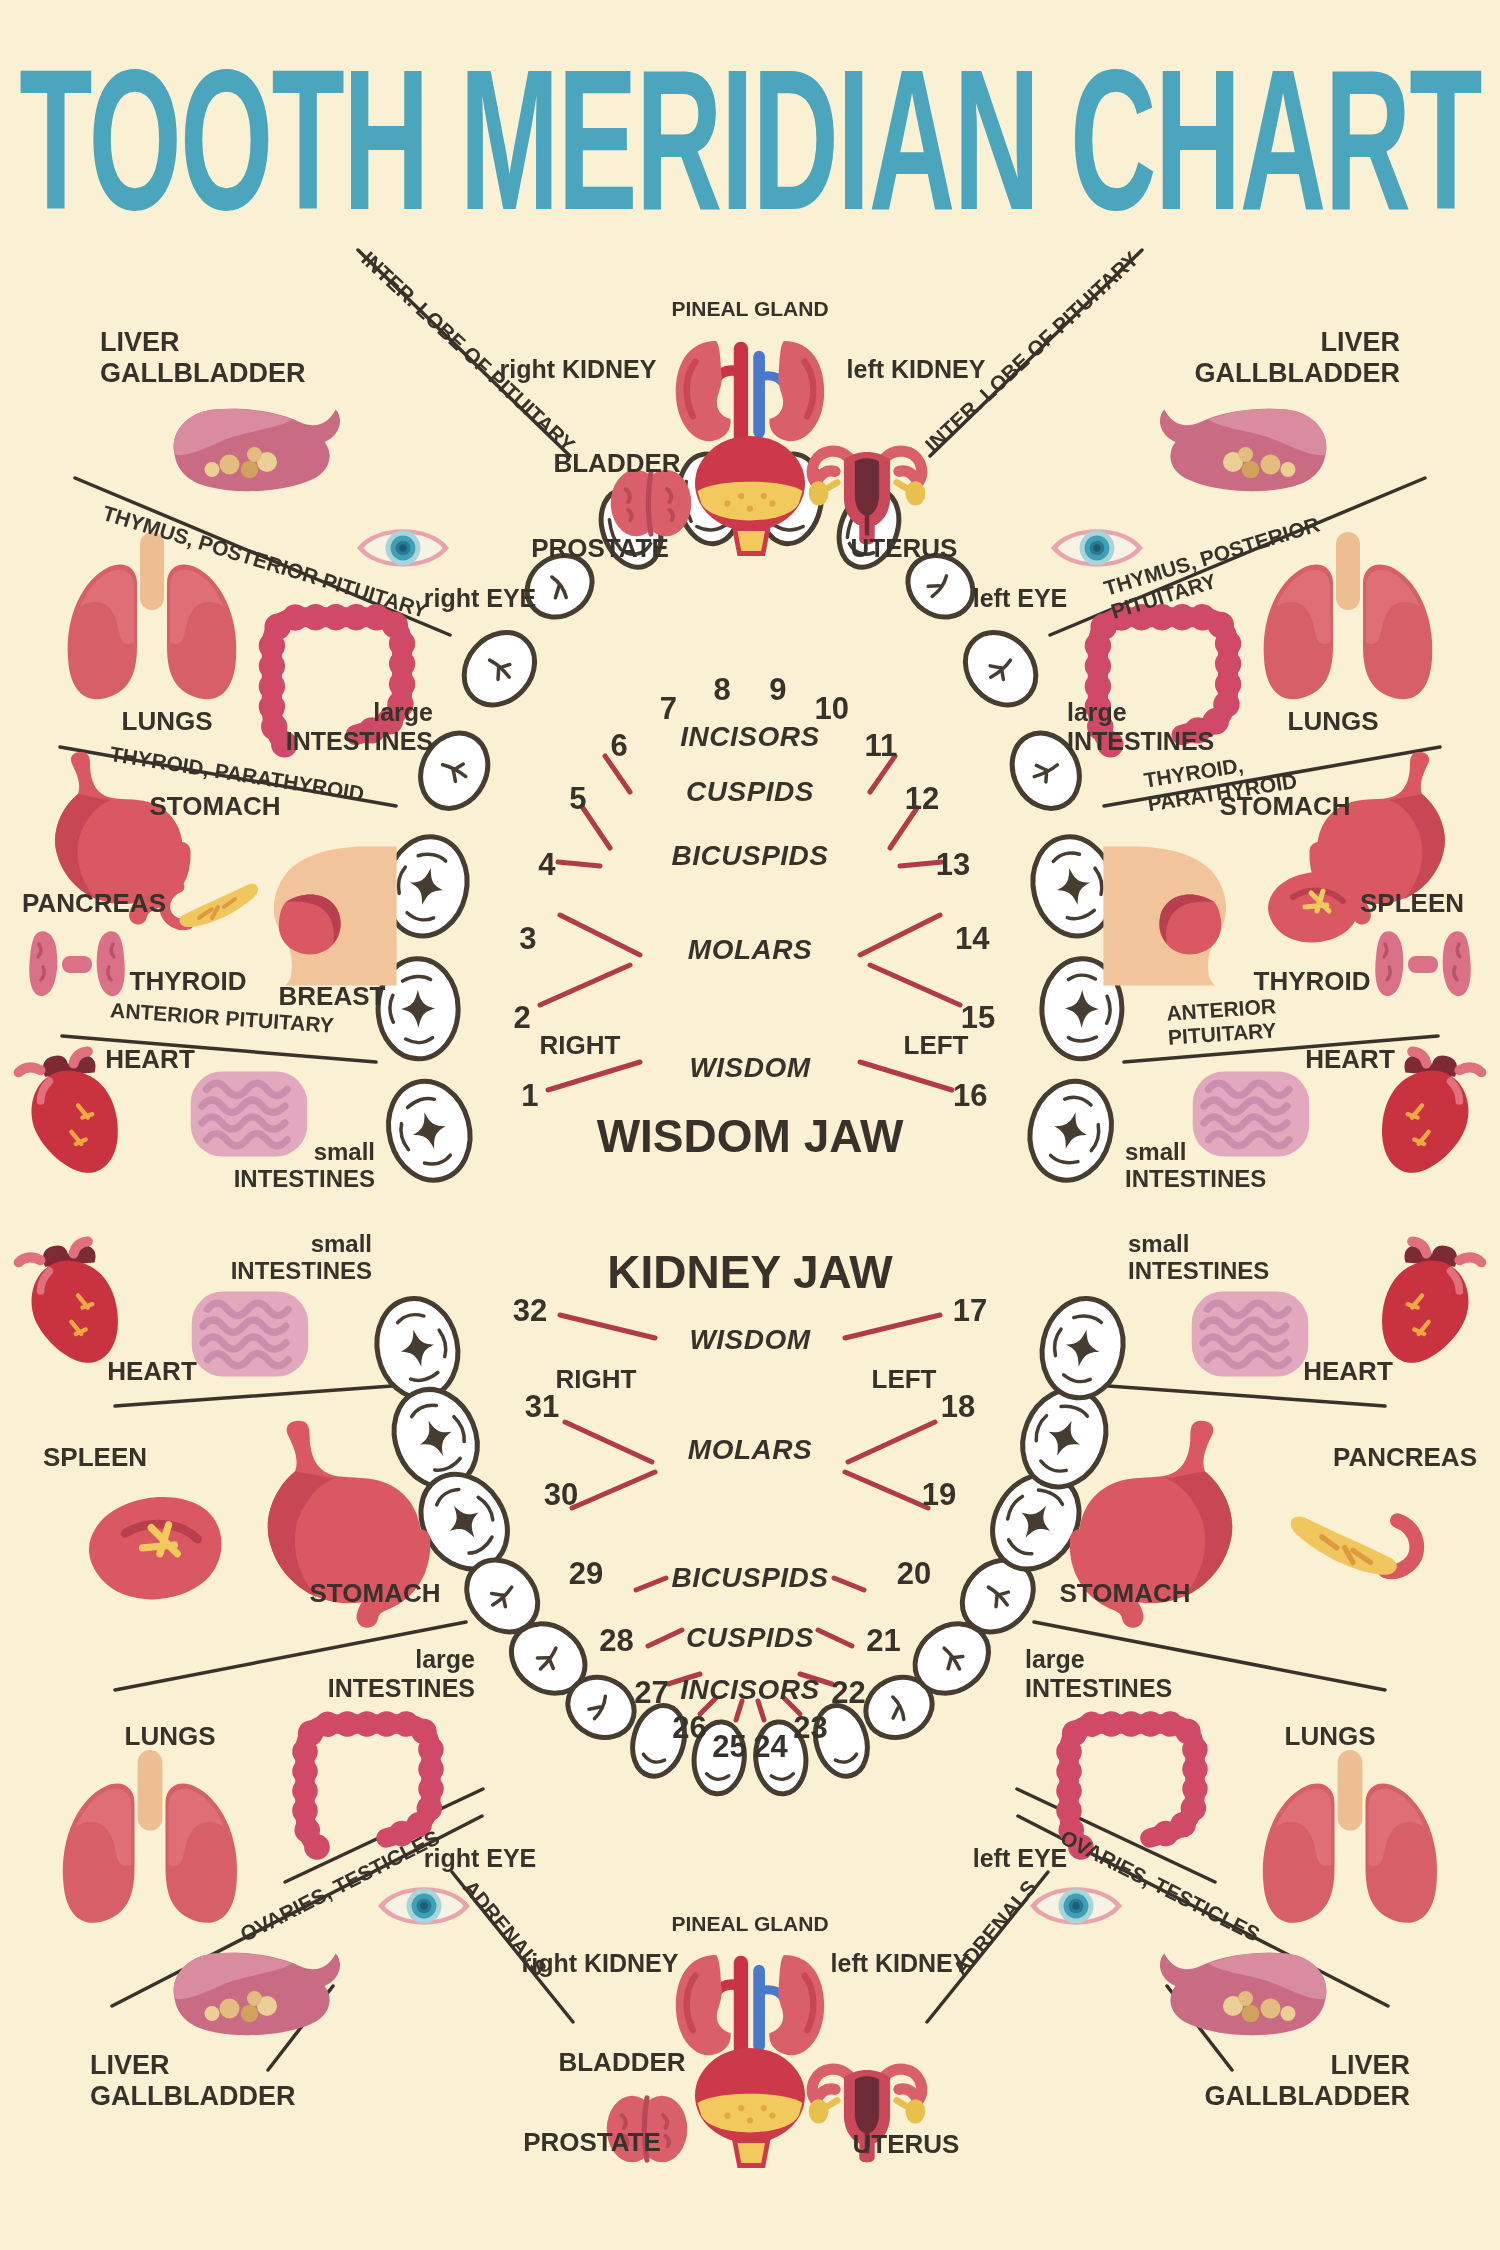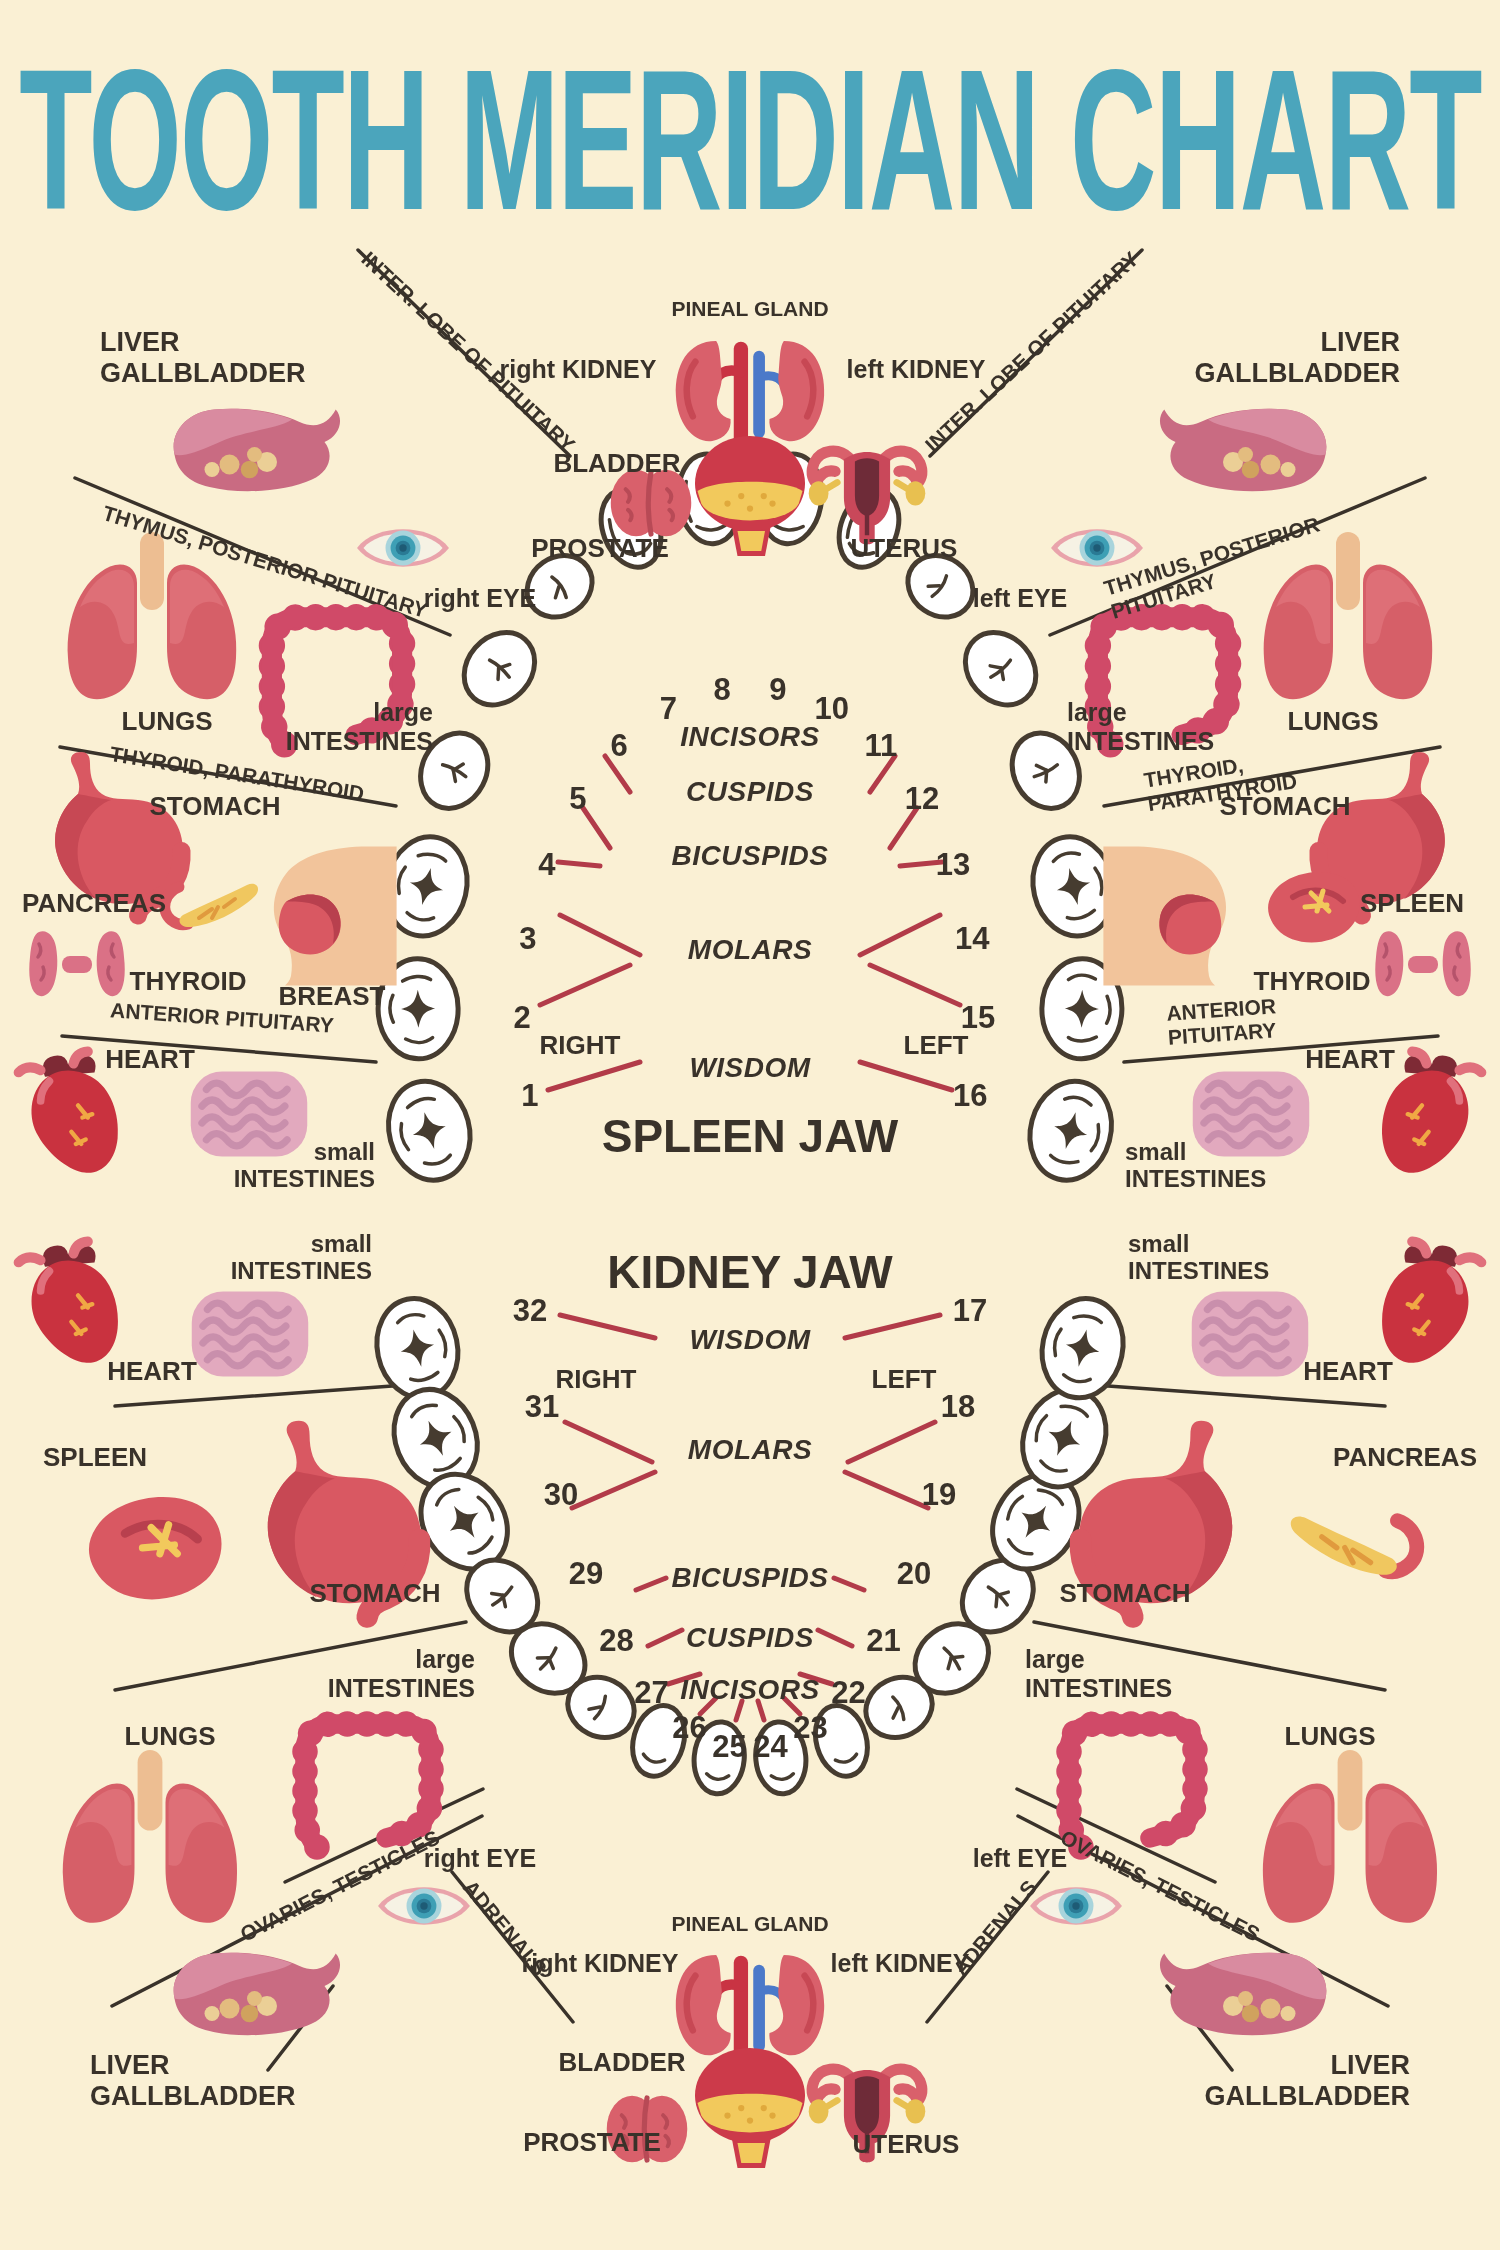--- a/index.html
+++ b/index.html
@@ -497,21 +497,21 @@
 <div class="lbl la" style="left:1125px;top:1138px;font-size:24px">small
 INTESTINES</div>
 
 <div class="lbl c grp" style="left:750px;top:737px">INCISORS</div>
 <div class="lbl c grp" style="left:750px;top:792px">CUSPIDS</div>
 <div class="lbl c grp" style="left:750px;top:856px">BICUSPIDS</div>
 <div class="lbl c grp" style="left:750px;top:950px">MOLARS</div>
 <div class="lbl c" style="left:580px;top:1046px;font-size:26px">RIGHT</div>
 <div class="lbl c" style="left:936px;top:1046px;font-size:26px">LEFT</div>
 <div class="lbl c grp" style="left:750px;top:1068px">WISDOM</div>
-<div class="lbl c jawtitle" style="left:750px;top:1136px">SPLEEN JAW</div>
+<div class="lbl c jawtitle" style="left:750px;top:1136px">WISDOM JAW</div>
 <div class="lbl c jawtitle" style="left:750px;top:1272px">KIDNEY JAW</div>
 <div class="lbl c grp" style="left:750px;top:1340px">WISDOM</div>
 <div class="lbl c" style="left:596px;top:1380px;font-size:26px">RIGHT</div>
 <div class="lbl c" style="left:904px;top:1380px;font-size:26px">LEFT</div>
 <div class="lbl c grp" style="left:750px;top:1450px">MOLARS</div>
 <div class="lbl c grp" style="left:750px;top:1578px">BICUSPIDS</div>
 <div class="lbl c grp" style="left:750px;top:1638px">CUSPIDS</div>
 <div class="lbl c grp" style="left:750px;top:1690px">INCISORS</div>
 
 <div class="lbl ra" style="right:1128px;top:1230px;font-size:24px">small

